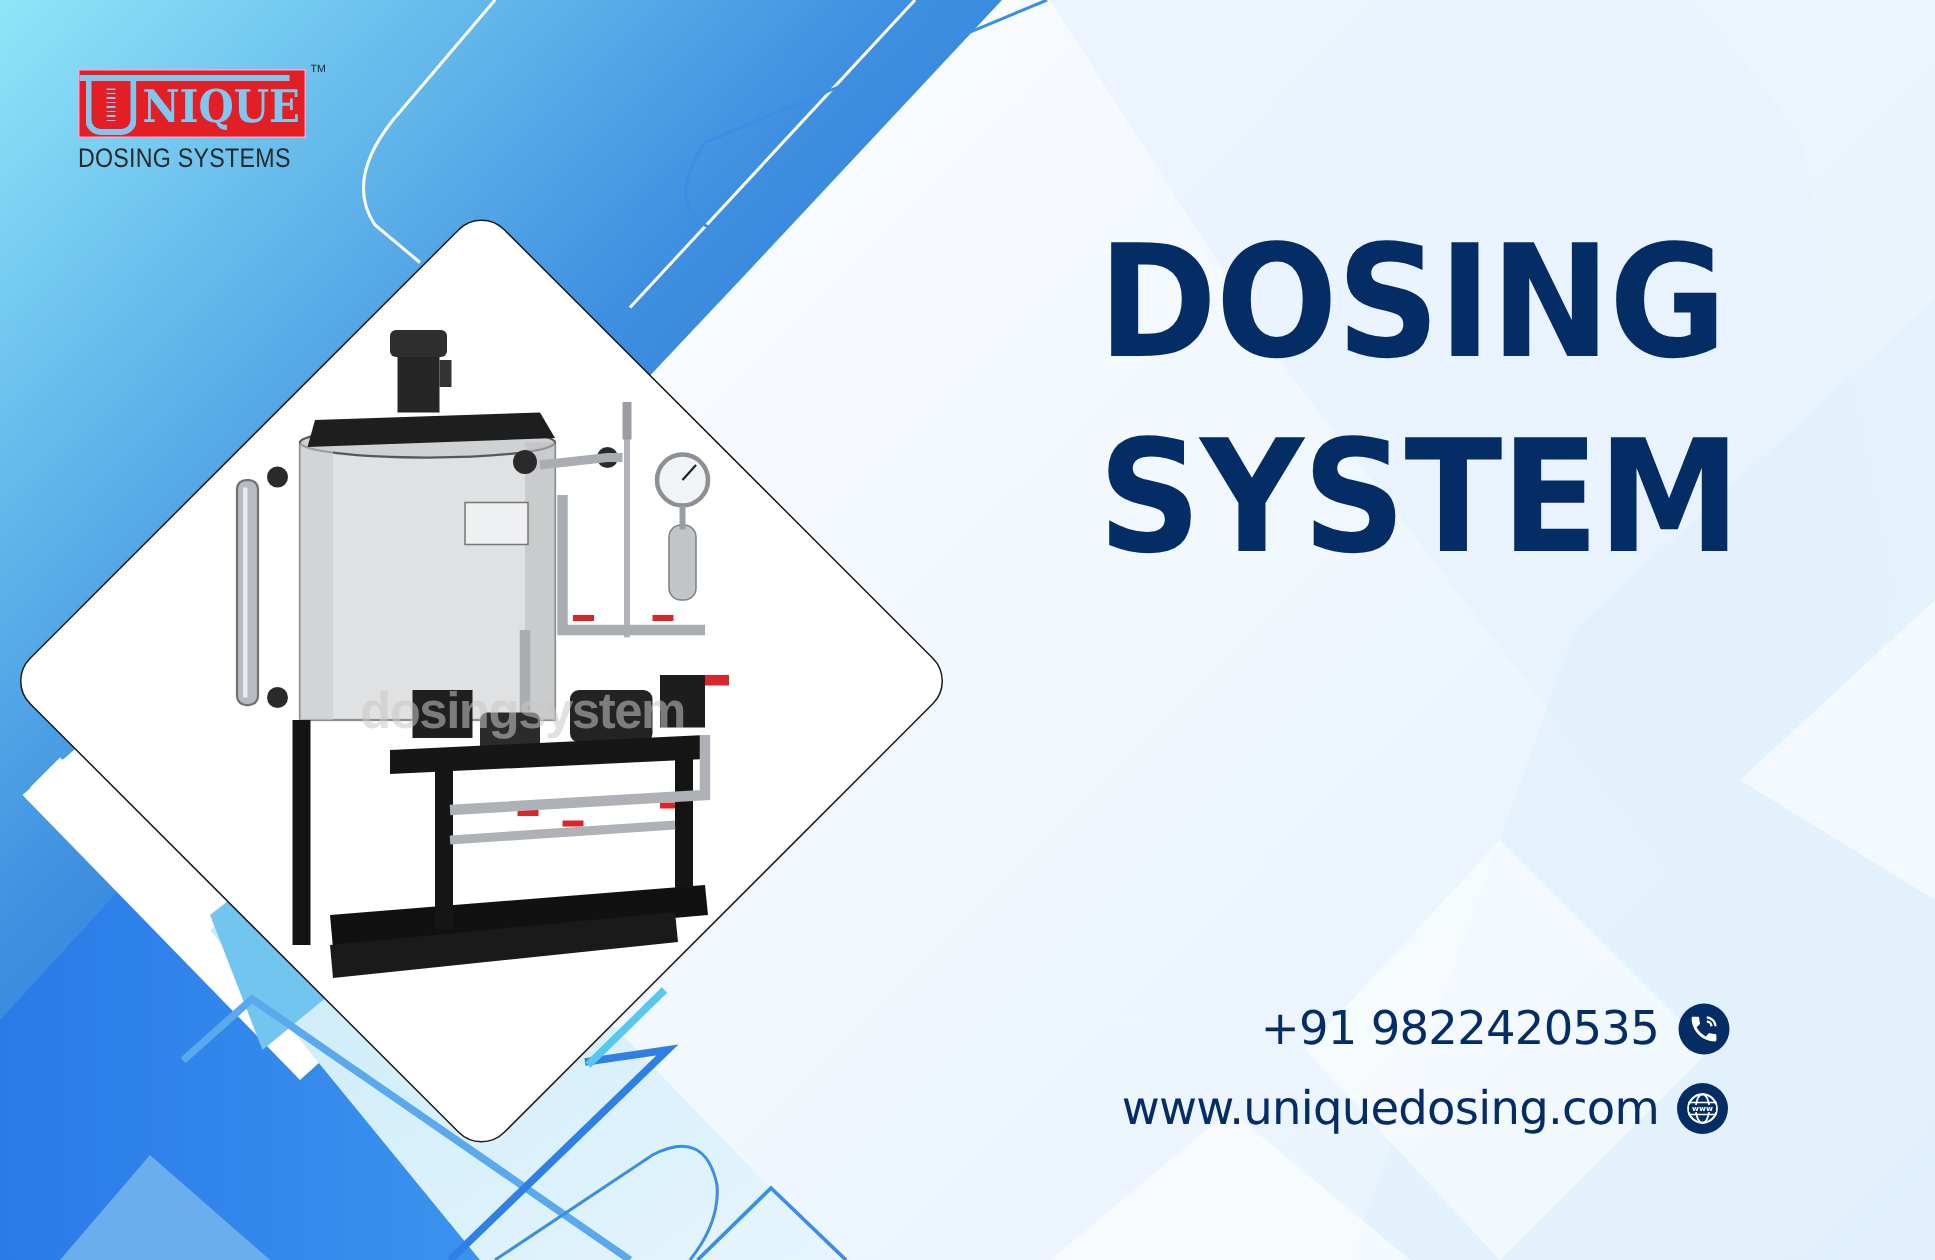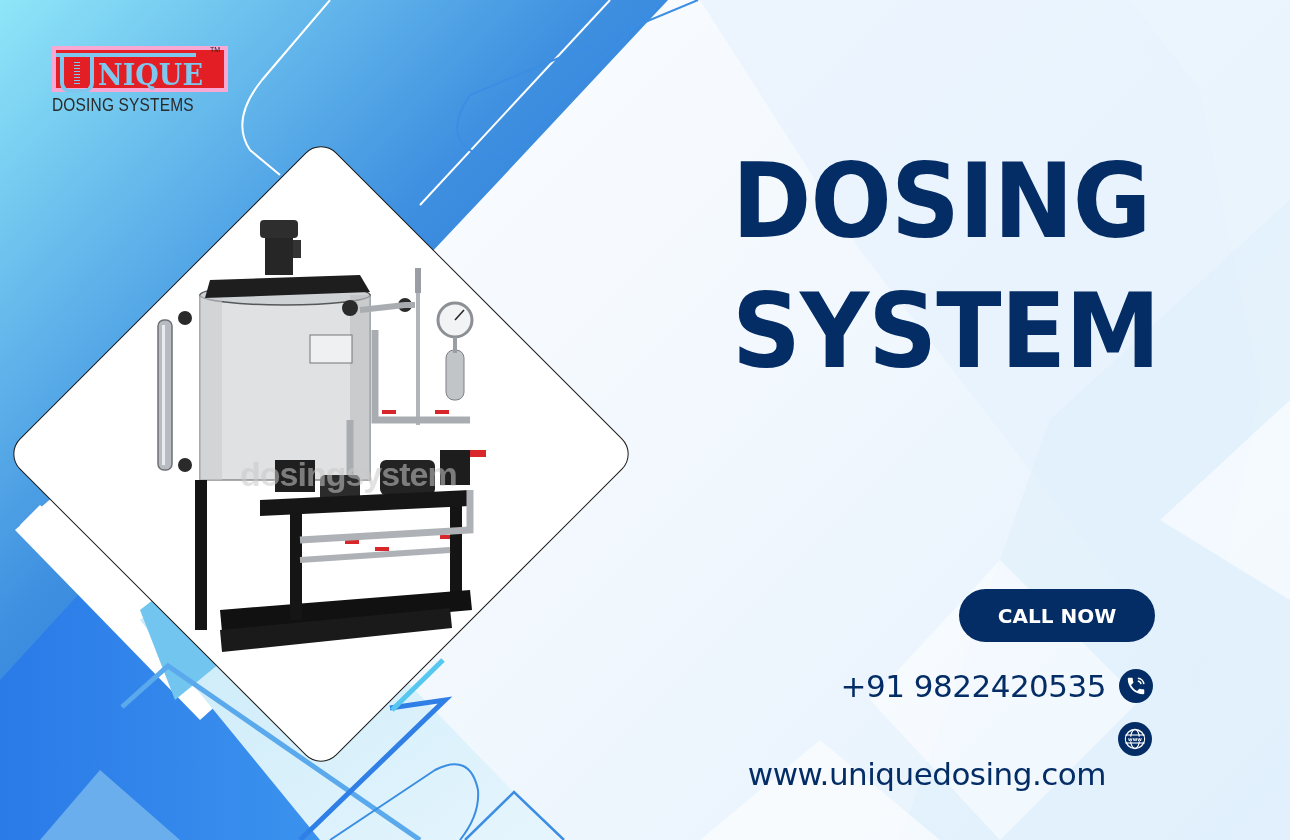--- a/index.html
+++ b/index.html
@@ -10,23 +10,23 @@
     font-family: "DejaVu Sans", sans-serif;
   }
   .canvas { position: absolute; inset: 0; overflow: hidden; }
 
   
   .bg-svg { position: absolute; left: 0; top: 0; width: 1290px; height: 840px; }
 
   
   .logo { position: absolute; left: 52px; top: 46px; width: 165px; }
   .logo-box {
-    width: 176px; height: 46px; background: #e31e25;
+    width: 152px; height: 46px; background: #e31e25;
     position: relative; display: flex; align-items: center;
-    border: 4px solid #f9a8d4;
+    border: 1px solid #f9a8d4;
   }
   .logo-u {
     position: absolute; left: 4px; top: 3px; width: 34px; height: 40px;
     border: 4px solid #7ec8ef; border-top: none; border-radius: 0 0 10px 10px;
   }
   .logo-u::before {
     content: ""; position: absolute; left: -8px; top: 0; width: 140px; height: 4px;
     background: #7ec8ef;
   }
   .logo-ticks {
@@ -90,21 +90,21 @@
     font-family: "DejaVu Sans", sans-serif; font-weight: bold; font-size: 20px;
     display: flex; align-items: center; justify-content: center; cursor: pointer;
     letter-spacing: 0px;
   }
 
   .contact-row {
     position: absolute; right: 136px; display: flex; align-items: center; gap: 12px;
     color: #042d66; font-family: "DejaVu Sans", sans-serif; font-size: 31px;
   }
   .contact-row.phone { top: 668px; }
-  .contact-row.web { top: 756px; }
+  .contact-row.web { top: 721px; }
   .contact-row .txt { letter-spacing: -0.5px; }
   .ic {
     width: 34px; height: 34px; border-radius: 50%; background: #042d66;
     display: flex; align-items: center; justify-content: center;
   }
   .phone-icon-wrap { position: absolute; left: 1119px; top: 669px; }
   .web-icon-wrap { position: absolute; left: 1118px; top: 722px; }
 </style>
 </head>
 <body>
@@ -228,21 +228,20 @@
     <path d="M 150 350 L 300 340" stroke="#aeb2b6" stroke-width="6" fill="none"></path>
   </svg>
   <div class="watermark">dosingsystem</div>
 
   <h1 class="headline">
     <div>DOSING</div>
     <div>SYSTEM</div>
   </h1>
 
 
-  <div class="call-btn">CALL NOW</div>
 
   <div class="contact-row phone" style="right:184px;">
     <span class="txt">+91 9822420535</span>
   </div>
   <div class="phone-icon-wrap">
     <div class="ic">
       <svg width="22" height="22" viewBox="0 0 24 24">
         <path d="M6.6 10.8c1.4 2.8 3.8 5.1 6.6 6.6l2.2-2.2c.3-.3.7-.4 1-.2 1.1.4 2.3.6 3.6.6.6 0 1 .4 1 1V20c0 .6-.4 1-1 1C10.6 21 3 13.4 3 4c0-.6.4-1 1-1h3.5c.6 0 1 .4 1 1 0 1.3.2 2.5.6 3.6.1.3 0 .7-.2 1L6.6 10.8z" fill="#ffffff"></path>
         <path d="M14 3.5a7 7 0 0 1 6.5 6.5" stroke="#fff" stroke-width="1.6" fill="none"></path>
         <path d="M14 6.5a4 4 0 0 1 3.5 3.5" stroke="#fff" stroke-width="1.6" fill="none"></path>

